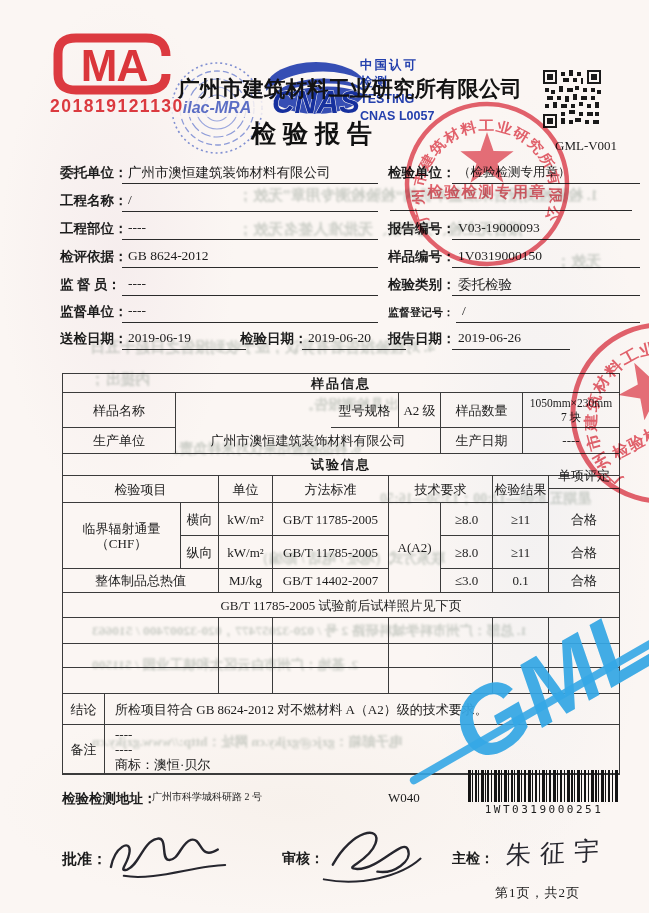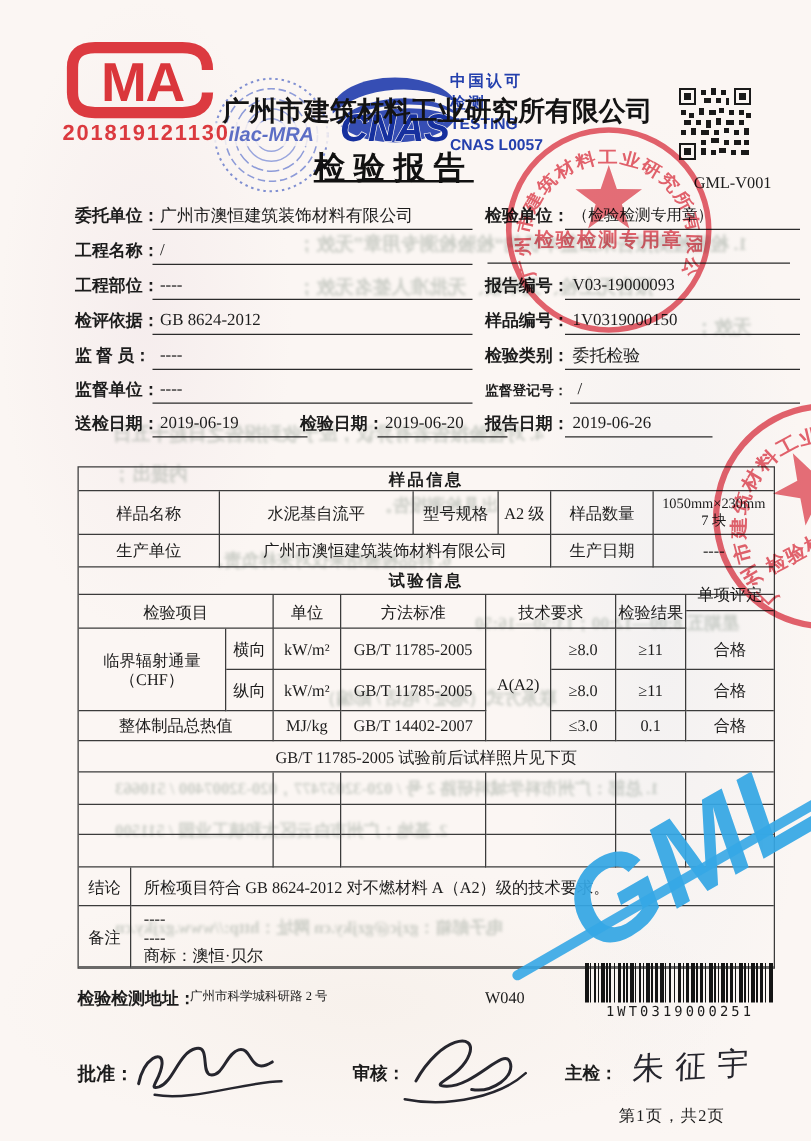--- a/index.html
+++ b/index.html
@@ -78,21 +78,21 @@
 
   <div class="abs hei" style="left:360px;top:57px;z-index:1;color:#2440ad;font-size:12.5px;line-height:17px;font-weight:bold;">
     <div style="letter-spacing:2px;">中国认可</div>
     <div style="letter-spacing:2px;">检测</div>
     <div>TESTING</div>
     <div>CNAS L0057</div>
   </div>
 
   <div class="abs hei nowrap" style="left:178px;top:74px;width:336px;font-size:21.5px;font-weight:bold;z-index:3;color:#131313;">广州市建筑材料工业研究所有限公司</div>
 
-  <div class="abs hei" style="left:240px;top:117px;width:150px;text-align:center;font-size:25px;font-weight:bold;letter-spacing:7px;z-index:3;color:#111;text-decoration:underline;">检验报告</div>
+  <div class="abs hei" style="left:240px;top:117px;width:150px;text-align:center;font-size:25px;font-weight:bold;letter-spacing:7px;z-index:3;color:#111;">检验报告</div>
 
   <svg class="abs" style="left:543px;top:70px;z-index:3;" width="58" height="58" viewBox="0 0 29 29" shape-rendering="crispEdges" fill="#1a1a1a">
     <rect x="0" y="0" width="7" height="7"></rect>
       <rect x="1" y="1" width="5" height="5" fill="#fbf6f3"></rect>
       <rect x="2" y="2" width="3" height="3"></rect>
     <rect x="22" y="0" width="7" height="7"></rect>
       <rect x="23" y="1" width="5" height="5" fill="#fbf6f3"></rect>
       <rect x="24" y="2" width="3" height="3"></rect>
     <rect x="0" y="22" width="7" height="7"></rect>
       <rect x="1" y="23" width="5" height="5" fill="#fbf6f3"></rect>
@@ -171,21 +171,20 @@
   <div class="fv" style="left:122px;top:330px;width:116px;">2019-06-19</div>
   <div class="fl" style="left:240px;top:330px;">检验日期：</div>
   <div class="fv" style="left:302px;top:330px;width:96px;">2019-06-20</div>
   <div class="fl" style="left:388px;top:330px;">报告日期：</div>
   <div class="fv" style="left:452px;top:330px;width:110px;">2019-06-26</div>
 
   <div class="tbl" style="left:62px;top:373px;width:558px;height:402px;padding-left:24px;">
 
     <div class="tc noR sect" style="left:0;top:0;width:556px;height:19px;">样品信息</div>
     <div class="tc" style="left:0;top:19px;width:113px;height:35px;">样品名称</div>
-    <div class="tc" style="left:113px;top:19px;width:155px;height:35px;">水泥基自流平</div>
     <div class="tc" style="left:268px;top:19px;width:68px;height:35px;">型号规格</div>
     <div class="tc" style="left:336px;top:19px;width:42px;height:35px;">A2 级</div>
     <div class="tc" style="left:378px;top:19px;width:82px;height:35px;">样品数量</div>
     <div class="tc noR" style="left:460px;top:19px;width:96px;height:35px;flex-direction:column;font-size:11.5px;line-height:14px;">
       <span>1050mm×230mm</span>
       <span>7 块</span>
     </div>
     <div class="tc" style="left:0;top:54px;width:113px;height:26px;">生产单位</div>
     <div class="tc" style="left:113px;top:54px;width:265px;height:26px;">广州市澳恒建筑装饰材料有限公司</div>
     <div class="tc" style="left:378px;top:54px;width:82px;height:26px;">生产日期</div>

